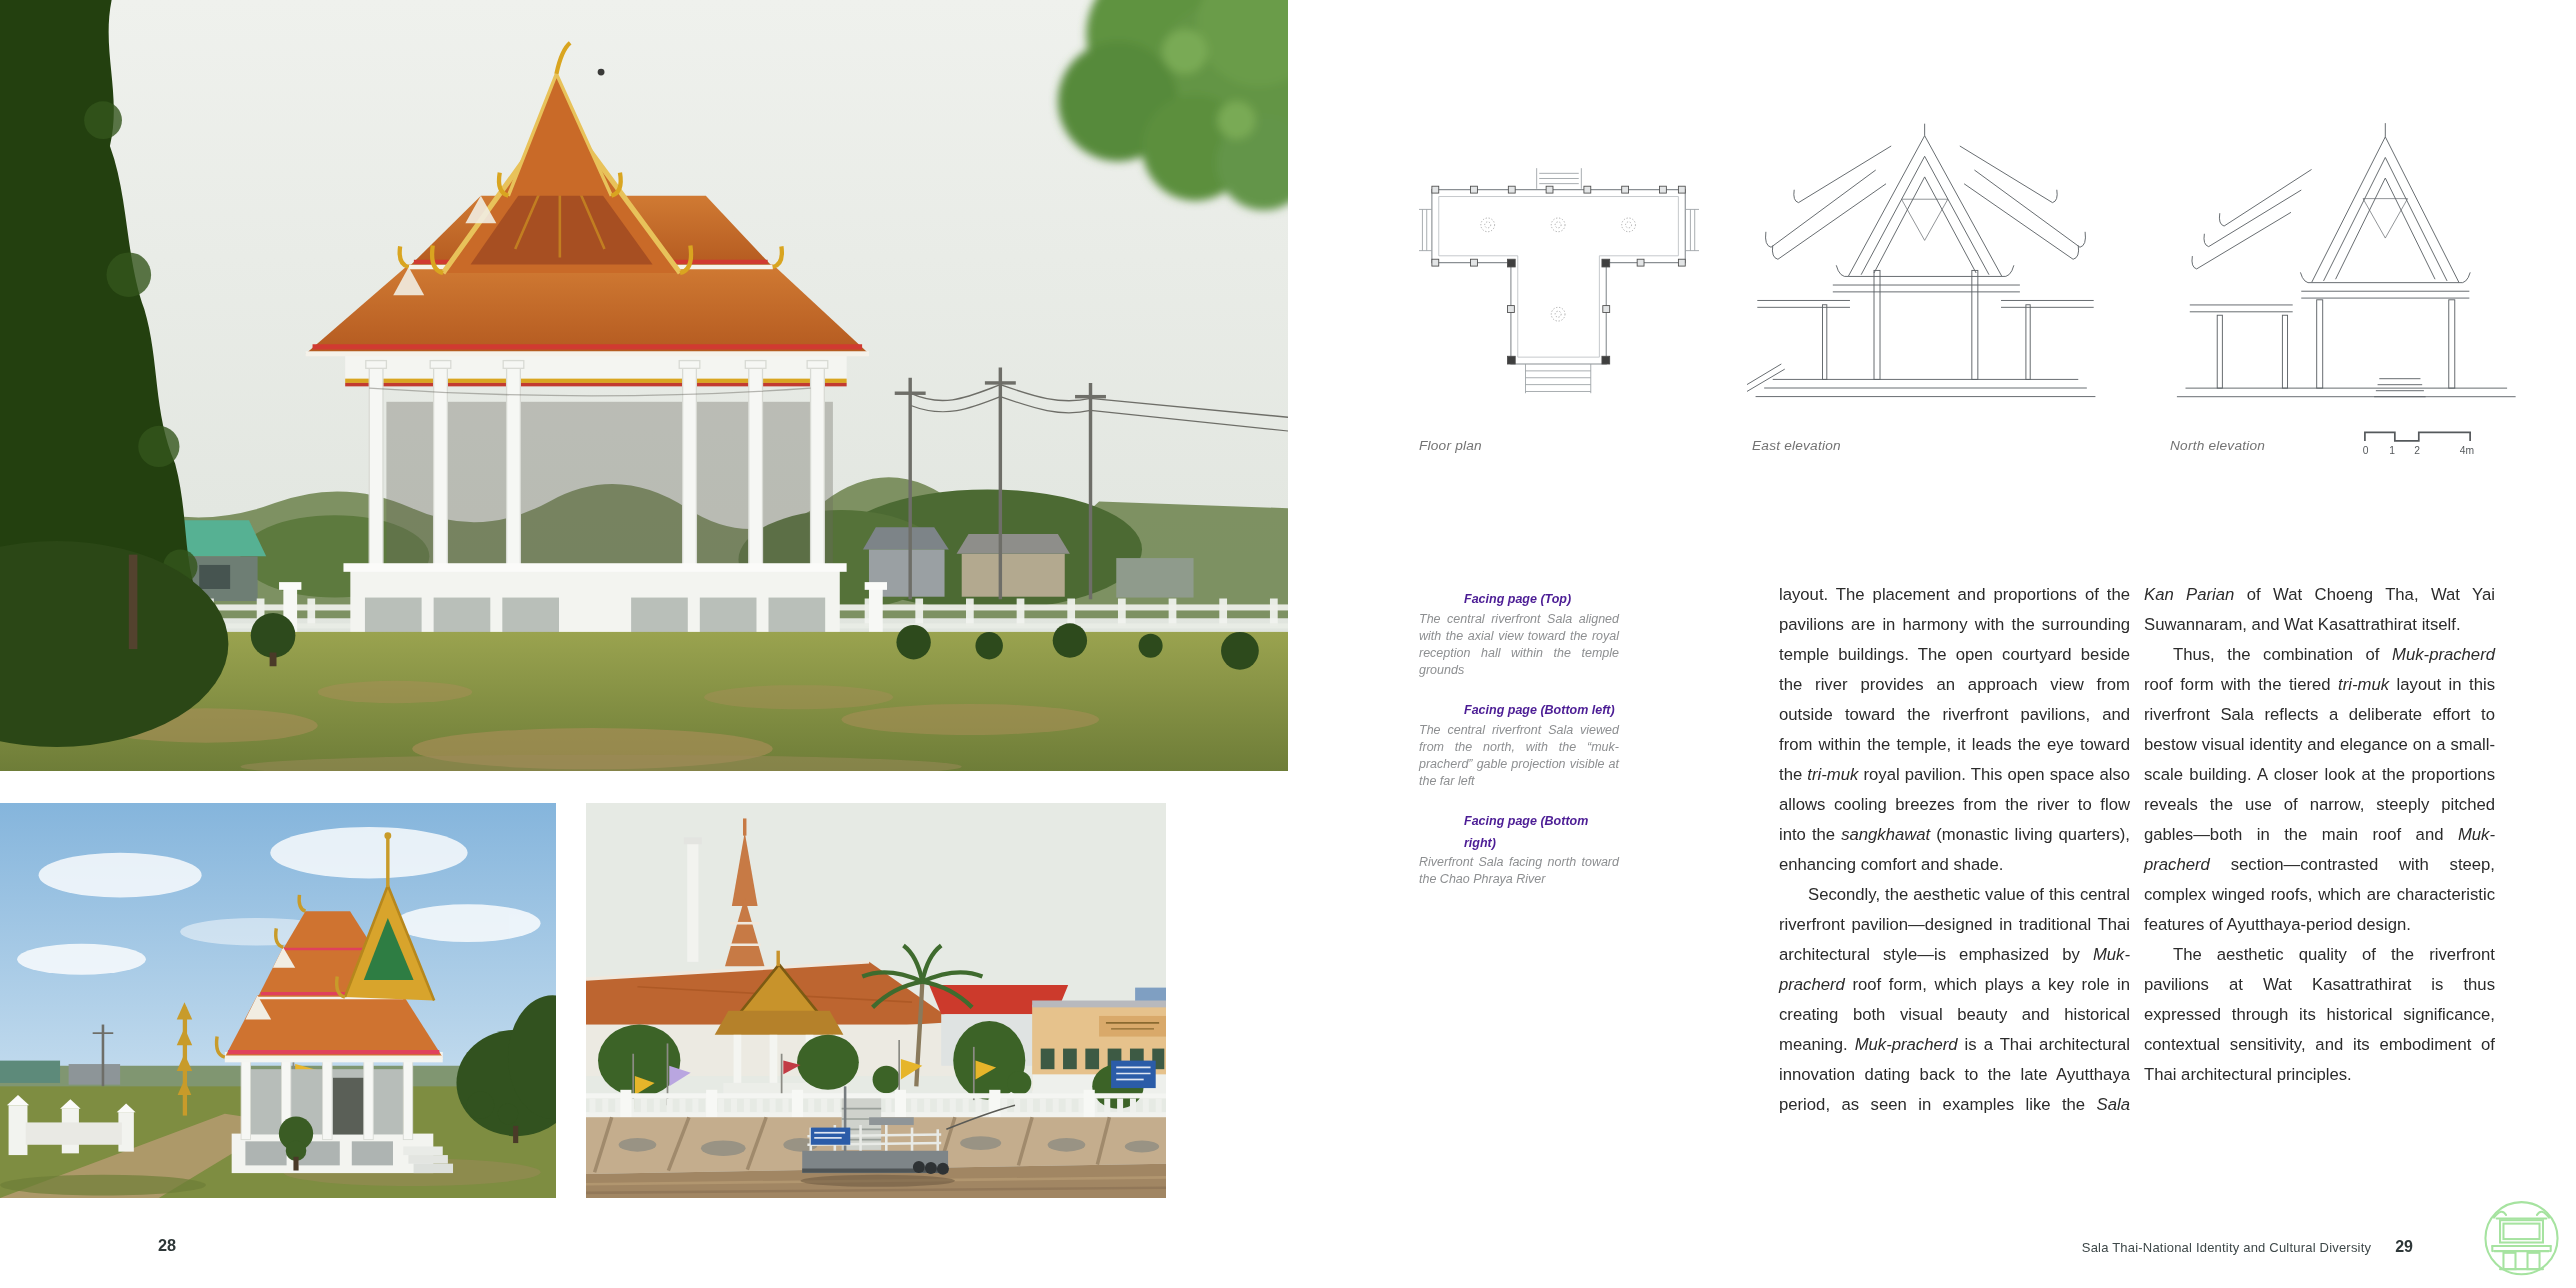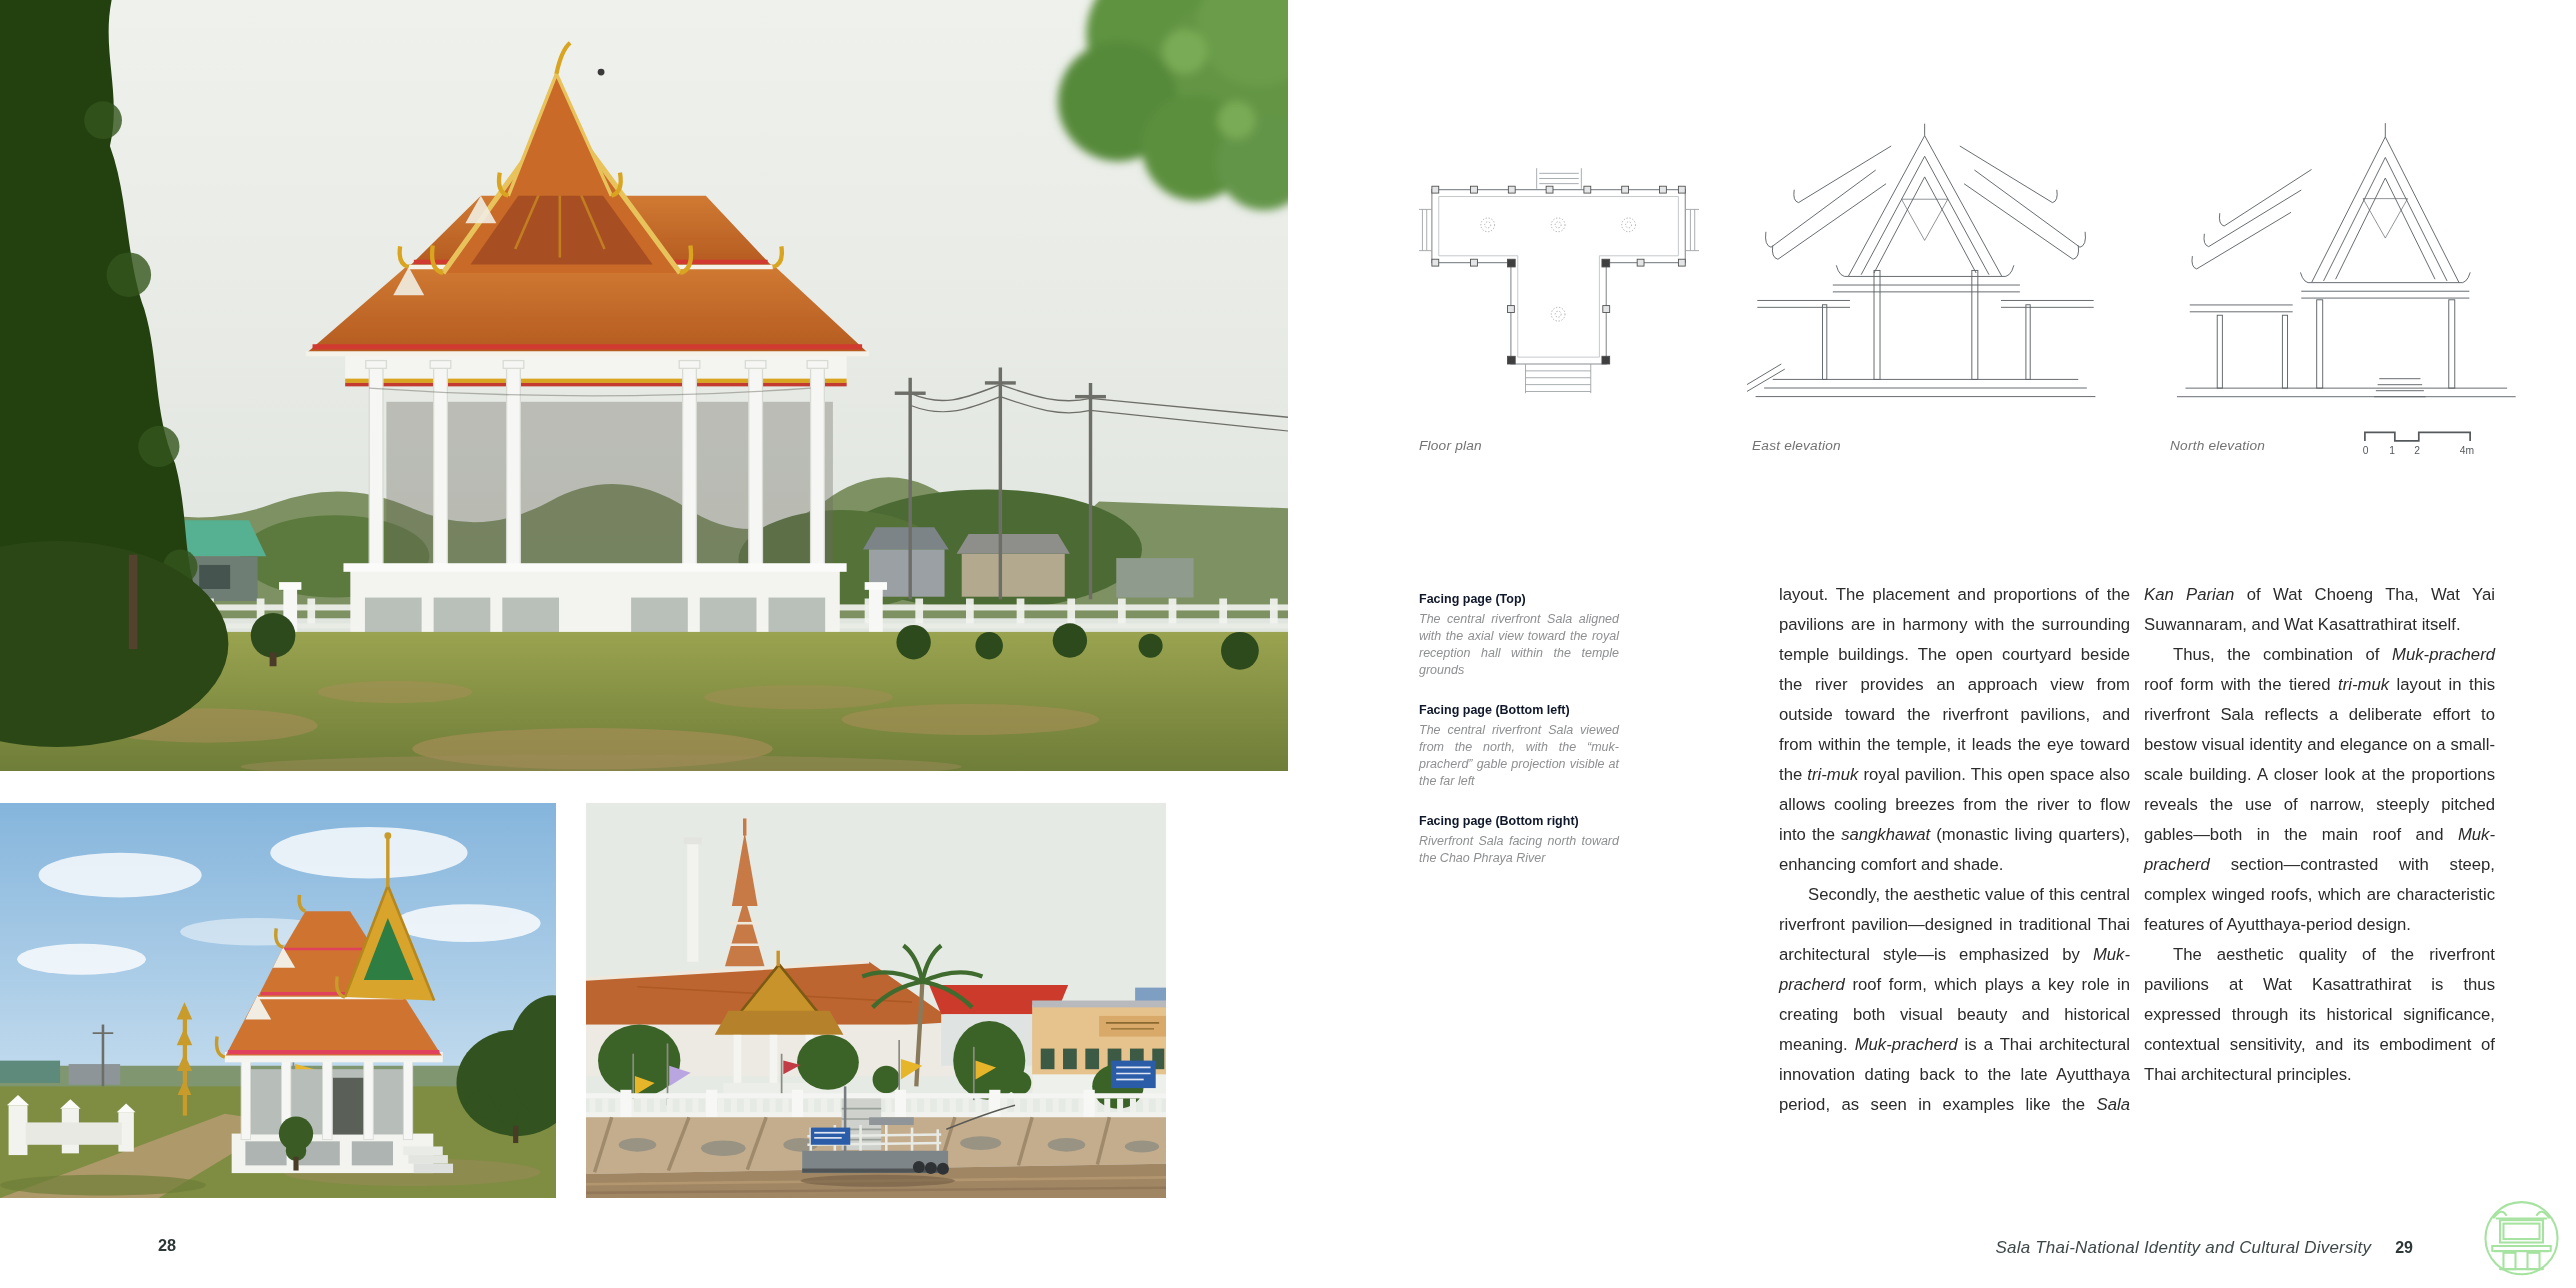--- a/index.html
+++ b/index.html
@@ -21,36 +21,36 @@
   .lb-plan{left:1419px;top:438px;}
   .lb-east{left:1752px;top:438px;}
   .lb-north{left:2170px;top:438px;}
 
   .scalebar{position:absolute;left:2364px;top:429px;width:113px;height:29px;}
   .scalebar svg{display:block;}
   .scalebar .tick{position:absolute;top:15.5px;font-size:10.3px;color:#55595c;transform:translateX(-50%);}
 
   .captions{position:absolute;left:1419px;top:589px;width:200px;}
   .cap-block{margin:0 0 21.5px 0;}
-  .cap-head{font-weight:bold;font-size:12.5px;line-height:21.5px;color:#0f172a;}
+  .cap-head{font-style:italic;font-weight:bold;font-size:12.5px;line-height:21.5px;color:#4c1d95;margin-left:45px;}
   .cap-text{font-style:italic;font-size:12.5px;line-height:17px;color:#8d8f91;text-align:justify;margin:0;}
 
   .article-col{position:absolute;top:580px;width:351px;font-size:16.7px;line-height:30px;
                text-align:justify;color:#2b2b2b;}
   .col-1{left:1779px;}
   .col-2{left:2144px;}
   .para{margin:0;}
   .para.indent{text-indent:29px;}
   .para.cont{text-align-last:justify;}
   .para em{font-style:italic;}
 
   .pagenum{position:absolute;font-weight:bold;font-size:16.3px;color:#2e3738;}
   .pn-left{left:111px;top:1236px;margin-left:47px;}
   .footer-right{position:absolute;right:163px;top:1238px;display:flex;align-items:baseline;gap:24px;}
-  .running-title{font-size:17px;color:#3e4849;letter-spacing:0.2px;font-style:italic;}
+  .running-title{font-size:13px;color:#3e4849;letter-spacing:0.2px;}
   .fr-num{font-weight:bold;font-size:16px;color:#2e3738;}
   .logo{position:absolute;left:2482px;top:1197px;width:79px;height:79px;}
 </style>
 </head>
 <body>
 
 <div id="spread">
 
   <section>
 

